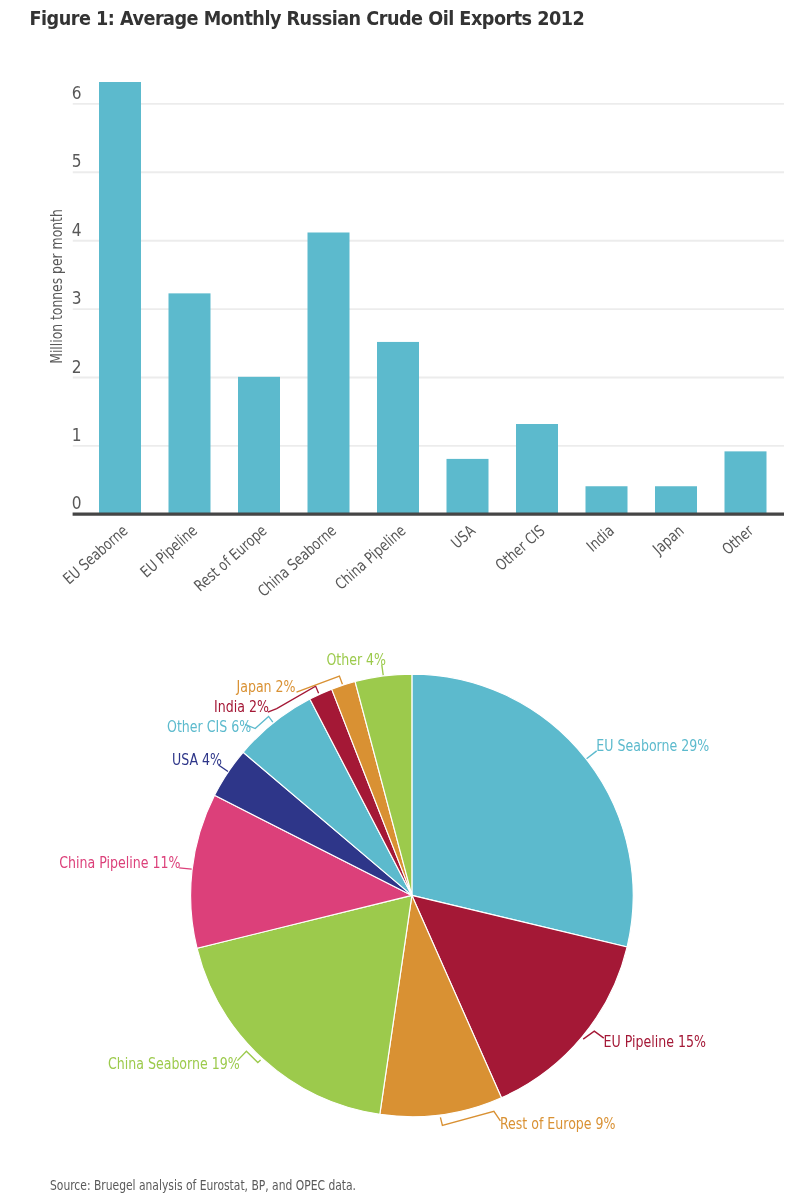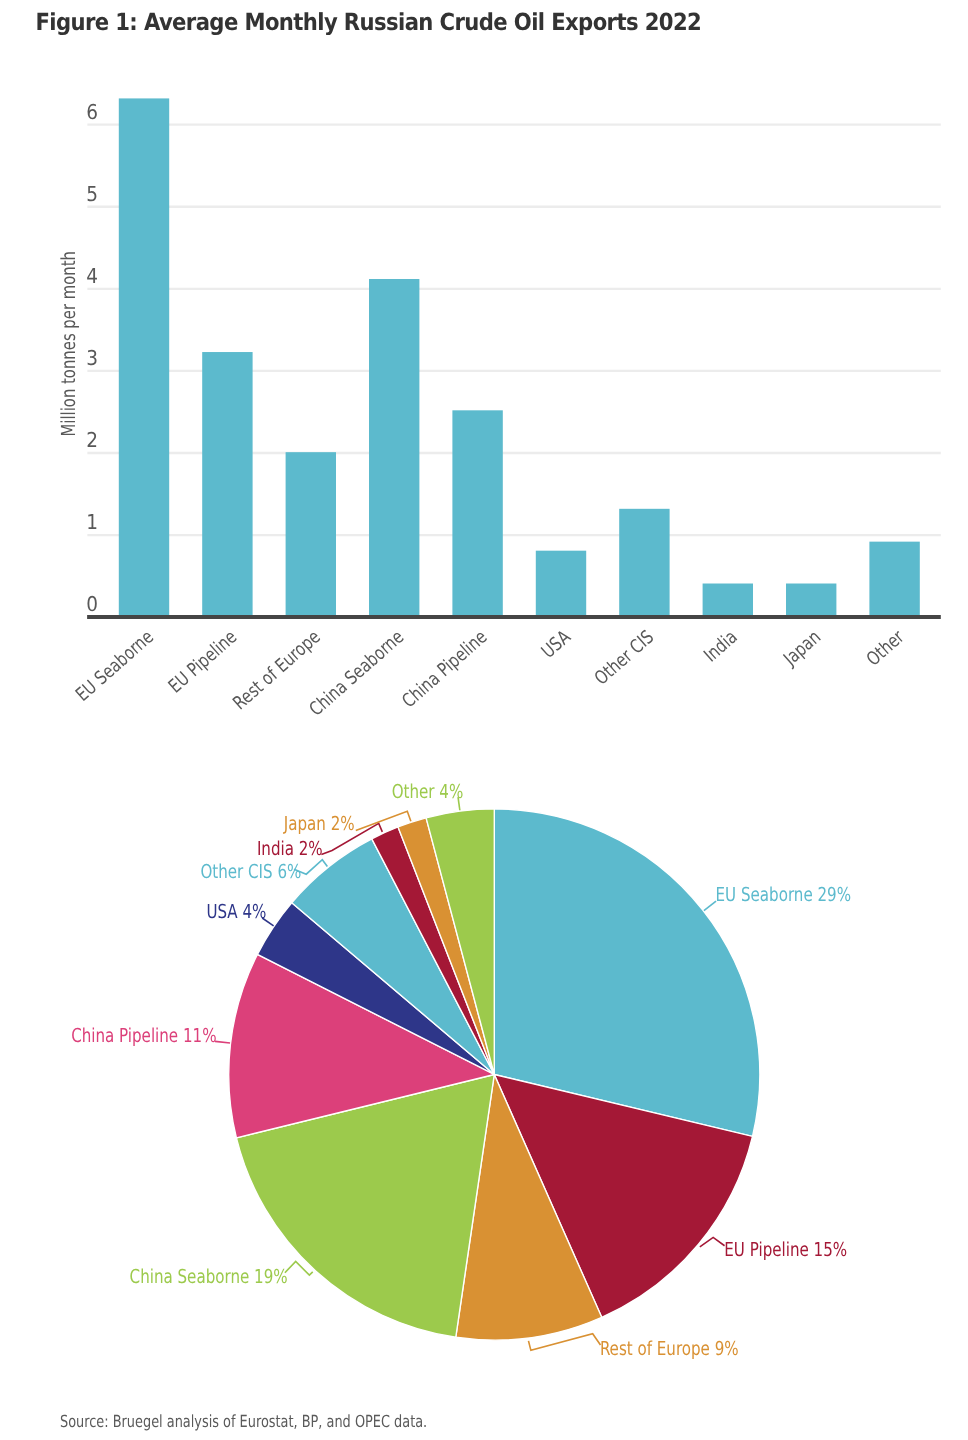--- a/index.html
+++ b/index.html
@@ -12,21 +12,21 @@
        color:#333333;letter-spacing:-0.5px;line-height:19.6px;}
   .src{position:absolute;left:50.0px;top:1176.8px;font-size:13.9px;color:#5a5a5a;
        transform:scale(0.860,1);transform-origin:0 0;}
   svg{position:absolute;left:0;top:0;overflow:visible;}
   svg text{font-family:"DejaVu Sans",sans-serif;font-stretch:condensed;}
 </style>
 </head>
 <body>
 
 <div id="fig">
-  <div class="ttl">Figure 1: Average Monthly Russian Crude Oil Exports 2022</div>
+  <div class="ttl">Figure 1: Average Monthly Russian Crude Oil Exports 2012</div>
   <div class="src">Source: Bruegel analysis of Eurostat, BP, and OPEC data.</div>
   <svg id="bar" width="807" height="620" viewBox="0 0 807 620">
     <g id="bar-grid">
         <line x1="72.8" y1="445.9" x2="784" y2="445.9" stroke="#ececec" stroke-width="1.9"></line>
         <line x1="72.8" y1="377.49999999999994" x2="784" y2="377.49999999999994" stroke="#ececec" stroke-width="1.9"></line>
         <line x1="72.8" y1="309.0999999999999" x2="784" y2="309.0999999999999" stroke="#ececec" stroke-width="1.9"></line>
         <line x1="72.8" y1="240.69999999999993" x2="784" y2="240.69999999999993" stroke="#ececec" stroke-width="1.9"></line>
         <line x1="72.8" y1="172.29999999999995" x2="784" y2="172.29999999999995" stroke="#ececec" stroke-width="1.9"></line>
         <line x1="72.8" y1="103.89999999999992" x2="784" y2="103.89999999999992" stroke="#ececec" stroke-width="1.9"></line>
       </g>

